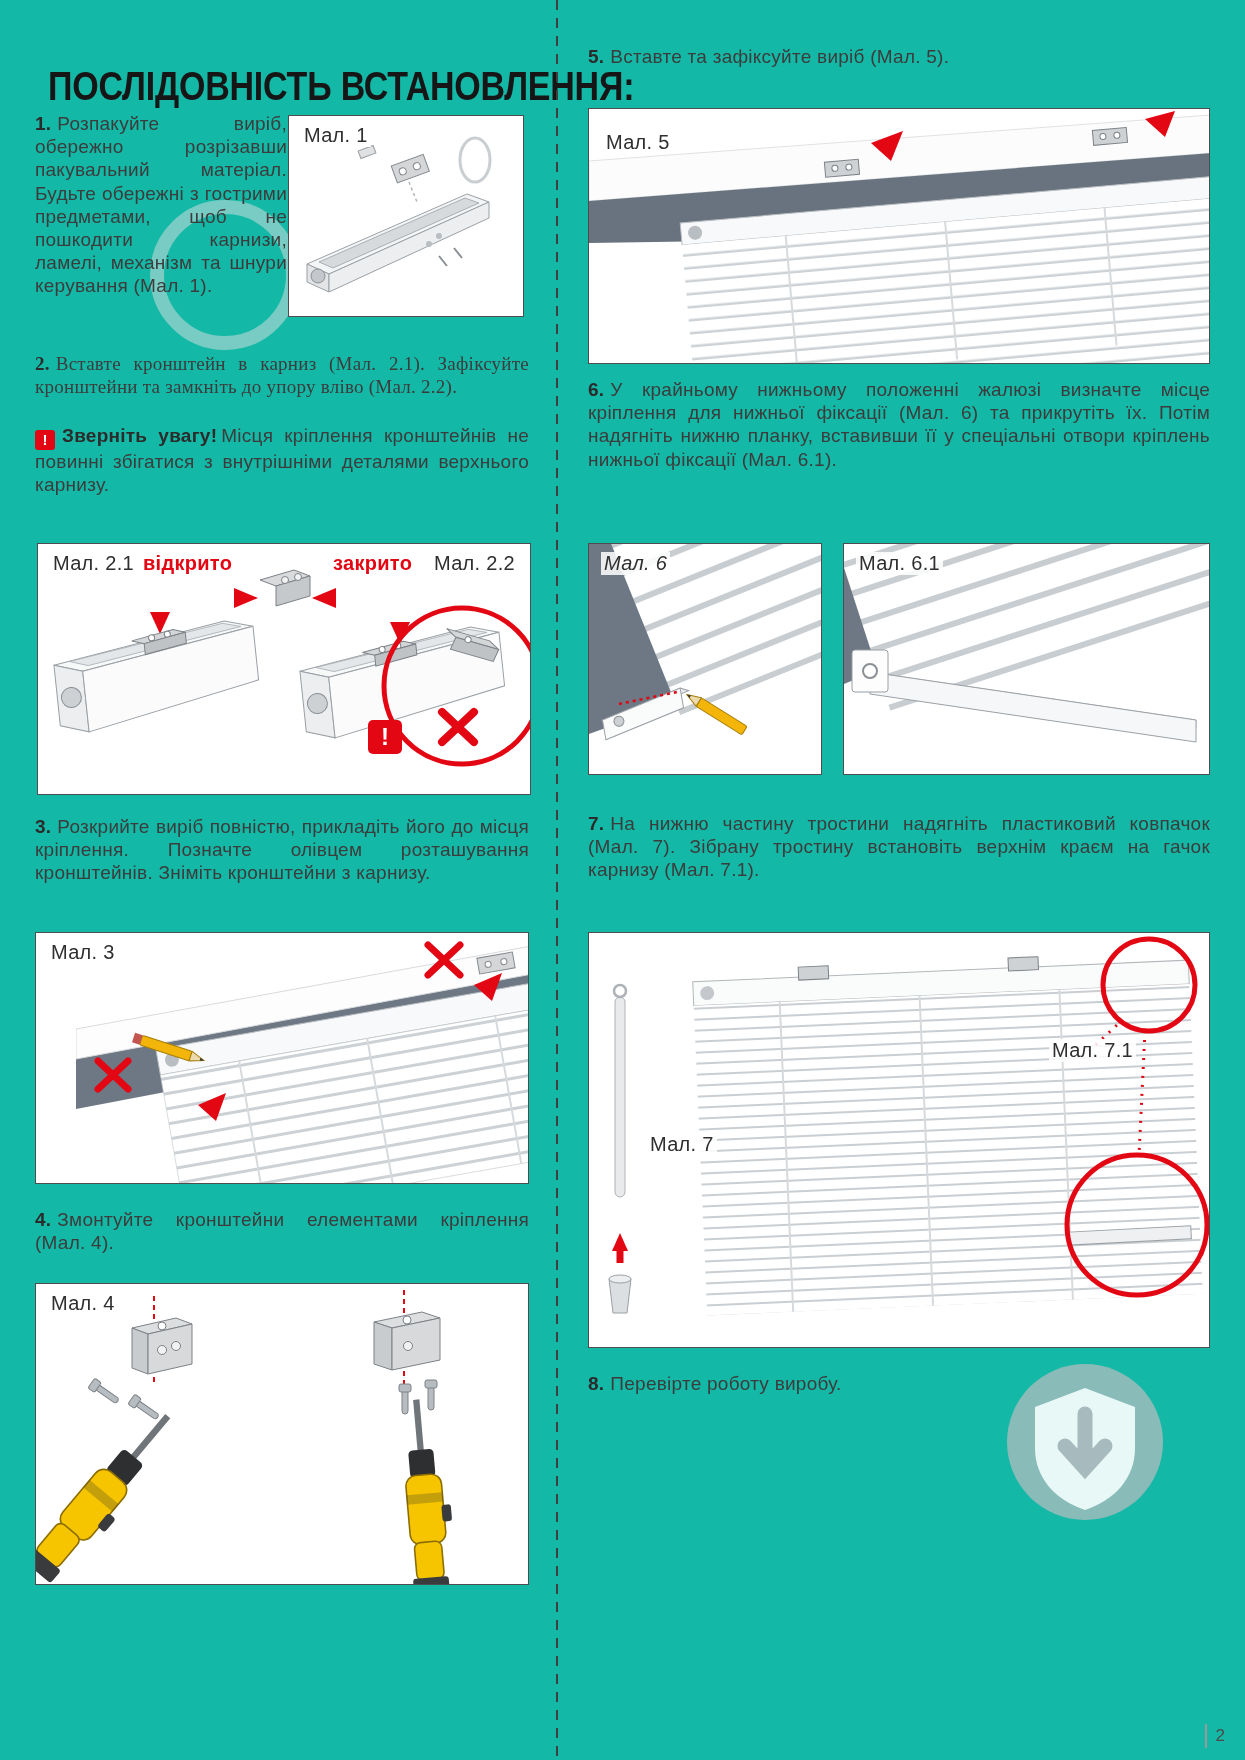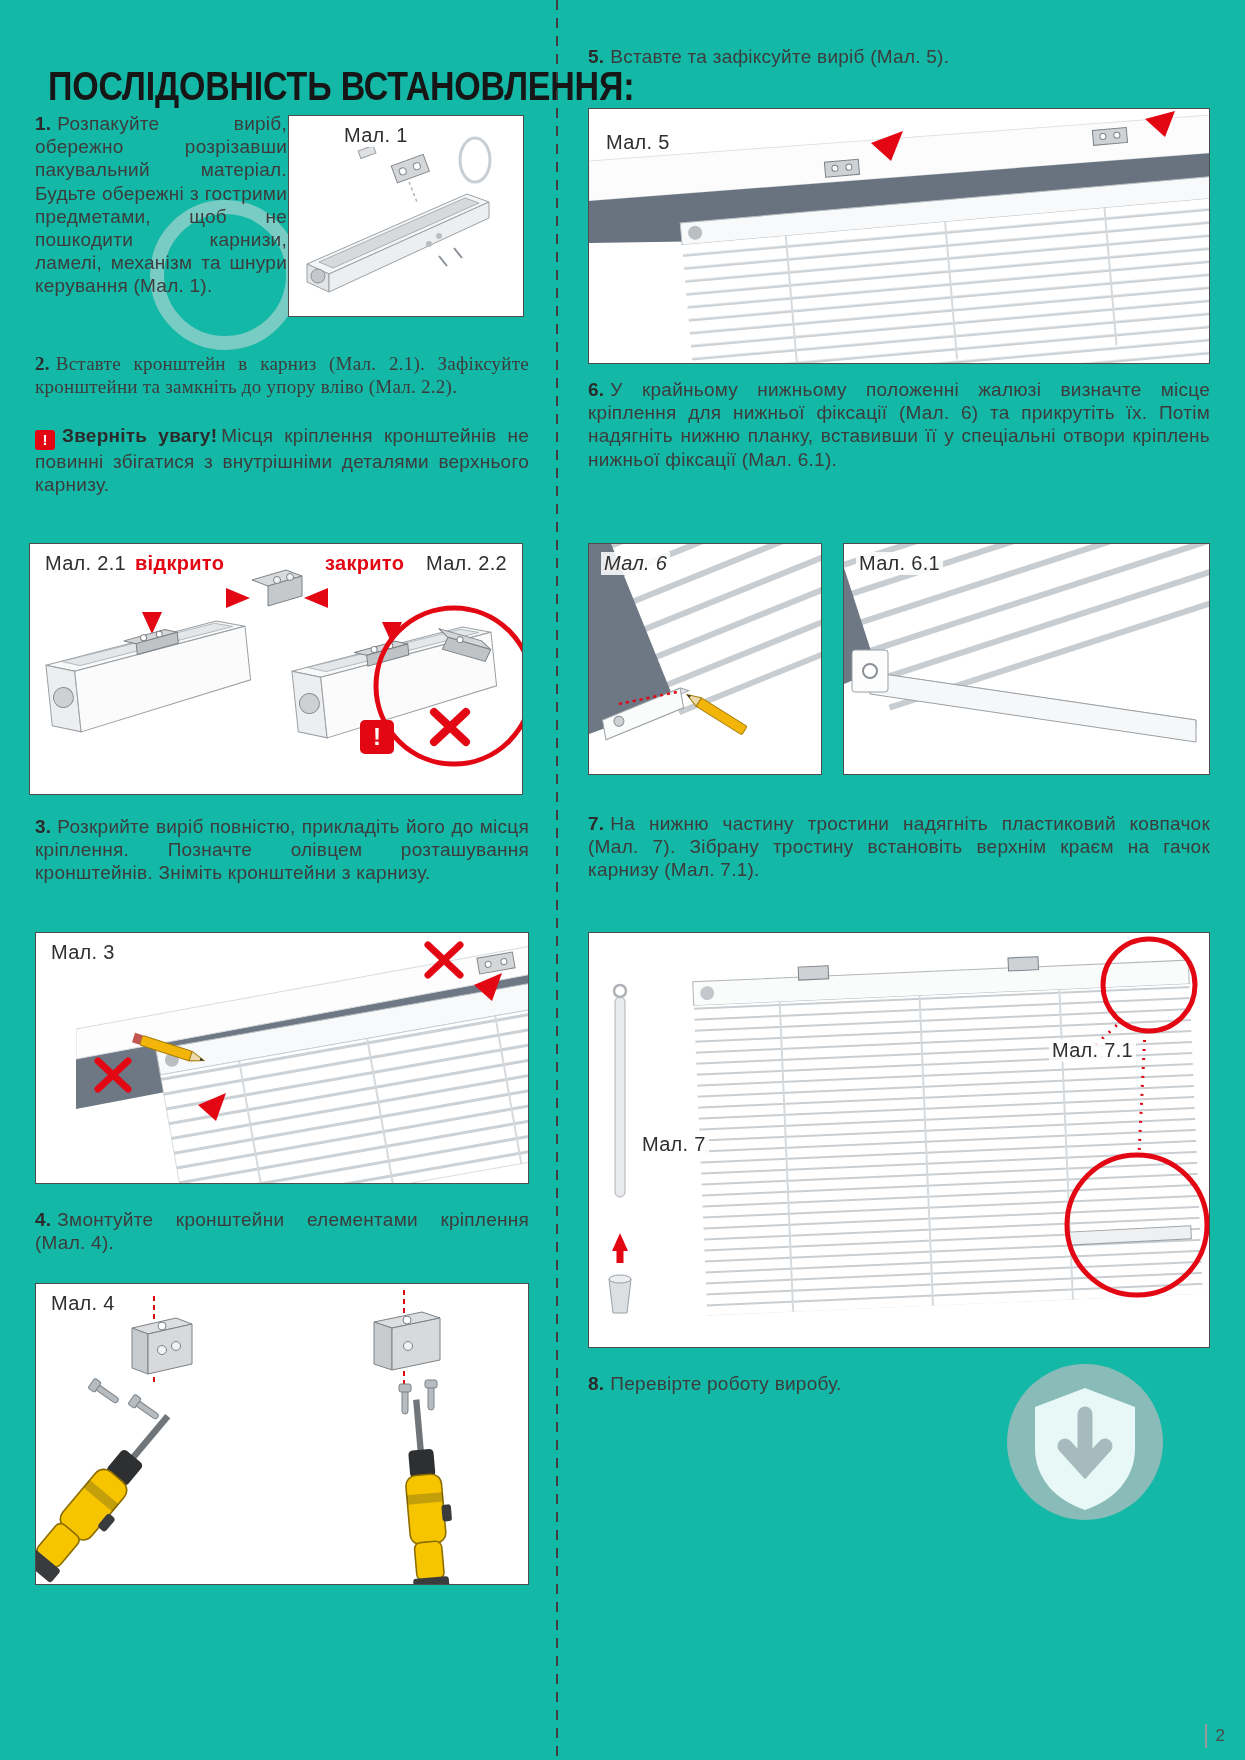--- a/index.html
+++ b/index.html
@@ -69,21 +69,21 @@
 
   <div class="abs divider" style="left:556px;"></div>
 
   <h1 class="abs page-title" style="left:48px;top:40px;">ПОСЛІДОВНІСТЬ ВСТАНОВЛЕННЯ:</h1>
 
   <p class="abs step" style="left:35px;top:112px;width:252px;">
     <span class="step-num">1.</span><span>Розпакуйте виріб, обережно розрізавши пакувальний матеріал. Будьте обережні з гострими предметами, щоб не пошкодити карнизи, ламелі, механізм та шнури керування (Мал. 1).</span>
   </p>
 
   <div class="abs figbox" style="left:288px;top:115px;width:236px;height:202px;">
-    <span class="fig-label" style="left:12px;top:8px;margin-left:40px;">Мал. 1</span>
+    <span class="fig-label" style="left:12px;top:8px;">Мал. 1</span>
     <svg viewBox="0 0 236 202" width="236" height="202">
       <ellipse cx="186" cy="44" rx="15" ry="22" fill="none" stroke="#c9ced2" stroke-width="3"></ellipse>
       <polygon points="18,148 178,78 200,86 40,158" fill="#f4f5f6" stroke="#9aa0a5"></polygon>
       <polygon points="30,146 176,82 190,87 44,152" fill="#d7dadd" stroke="#9aa0a5" stroke-width="0.8"></polygon>
       <polygon points="18,148 40,158 40,176 18,166" fill="#e2e4e6" stroke="#9aa0a5"></polygon>
       <polygon points="40,158 200,86 200,102 40,176" fill="#eceeef" stroke="#9aa0a5"></polygon>
       <circle cx="29" cy="160" r="7" fill="#c4c8cc" stroke="#8a9095"></circle>
       <g transform="rotate(-20 120 52)">
         <rect x="104" y="44" width="34" height="18" fill="#d4d6d8" stroke="#84898e"></rect>
         <circle cx="113" cy="53" r="3.5" fill="#fff" stroke="#84898e"></circle>
@@ -101,21 +101,21 @@
   </div>
 
   <p class="abs step" style="left:35px;top:352px;width:494px;font-family:Liberation Serif, serif;">
     <span class="step-num">2.</span><span>Вставте кронштейн в карниз (Мал. 2.1). Зафіксуйте кронштейни та замкніть до упору вліво (Мал. 2.2).</span>
   </p>
 
   <p class="abs step" style="left:35px;top:424px;width:494px;">
     <span class="warn-icon">!</span><span class="warn-title">Зверніть увагу!</span><span>Місця кріплення кронштейнів не повинні збігатися з внутрішніми деталями верхнього карнизу.</span>
   </p>
 
-  <div class="abs figbox" style="left:29px;top:543px;width:494px;height:252px;">
+  <div class="abs figbox" style="left:37px;top:543px;width:494px;height:252px;">
     <span class="fig-label" style="left:12px;top:8px;">Мал. 2.1</span>
     <span class="fig-label red" style="left:102px;top:8px;">відкрито</span>
     <span class="fig-label red" style="left:292px;top:8px;">закрито</span>
     <span class="fig-label" style="right:12px;top:8px;">Мал. 2.2</span>
     <div class="abs excl-box" style="left:330px;top:176px;">!</div>
     <svg viewBox="0 0 494 252" width="494" height="252">
       <g transform="translate(222,8)">
         <polygon points="0,28 34,18 50,24 16,34" fill="#d8dadc" stroke="#7d8287"></polygon>
         <polygon points="16,34 50,24 50,44 16,54" fill="#c6c9cc" stroke="#7d8287"></polygon>
         <circle cx="25" cy="28" r="3.5" fill="#f2f2f2" stroke="#7d8287"></circle>
@@ -355,21 +355,21 @@
         <circle cx="26" cy="127" r="7" fill="#ffffff" stroke="#8a9095" stroke-width="2"></circle>
       </g>
     </svg>
   </div>
 
   <p class="abs step" style="left:588px;top:812px;width:622px;">
     <span class="step-num">7.</span><span>На нижню частину тростини надягніть пластиковий ковпачок (Мал. 7). Зібрану тростину встановіть верхнім краєм на гачок карнизу (Мал. 7.1).</span>
   </p>
 
   <div class="abs figbox" style="left:588px;top:932px;width:622px;height:416px;">
-    <span class="fig-label" style="left:50px;top:200px;">Мал. 7</span>
+    <span class="fig-label" style="left:58px;top:200px;">Мал. 7</span>
     <span class="fig-label" style="left:428px;top:106px;margin-left:32px;">Мал. 7.1</span>
     <svg viewBox="0 0 622 416" width="622" height="416">
       <defs>
         <pattern id="slats7" width="30" height="11" patternUnits="userSpaceOnUse">
           <rect width="30" height="11" fill="#ffffff"></rect>
           <rect y="9" width="30" height="2" fill="#c9ced2"></rect>
         </pattern>
       </defs>
       <g transform="rotate(-2.5 350 50)">
         <rect x="104" y="38" width="496" height="24" fill="#fafbfb" stroke="#b2b7bb"></rect>

